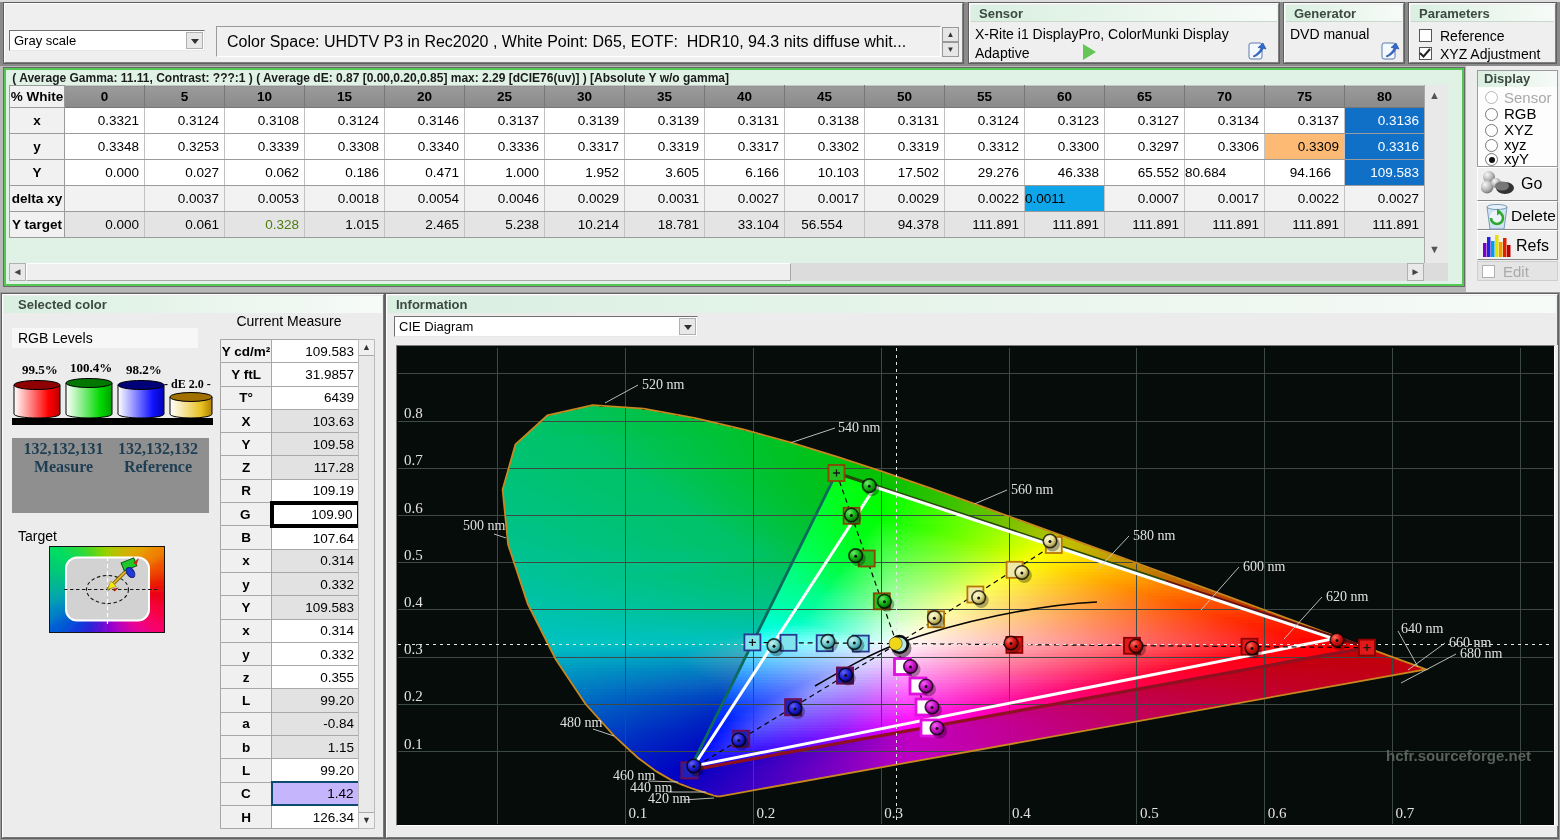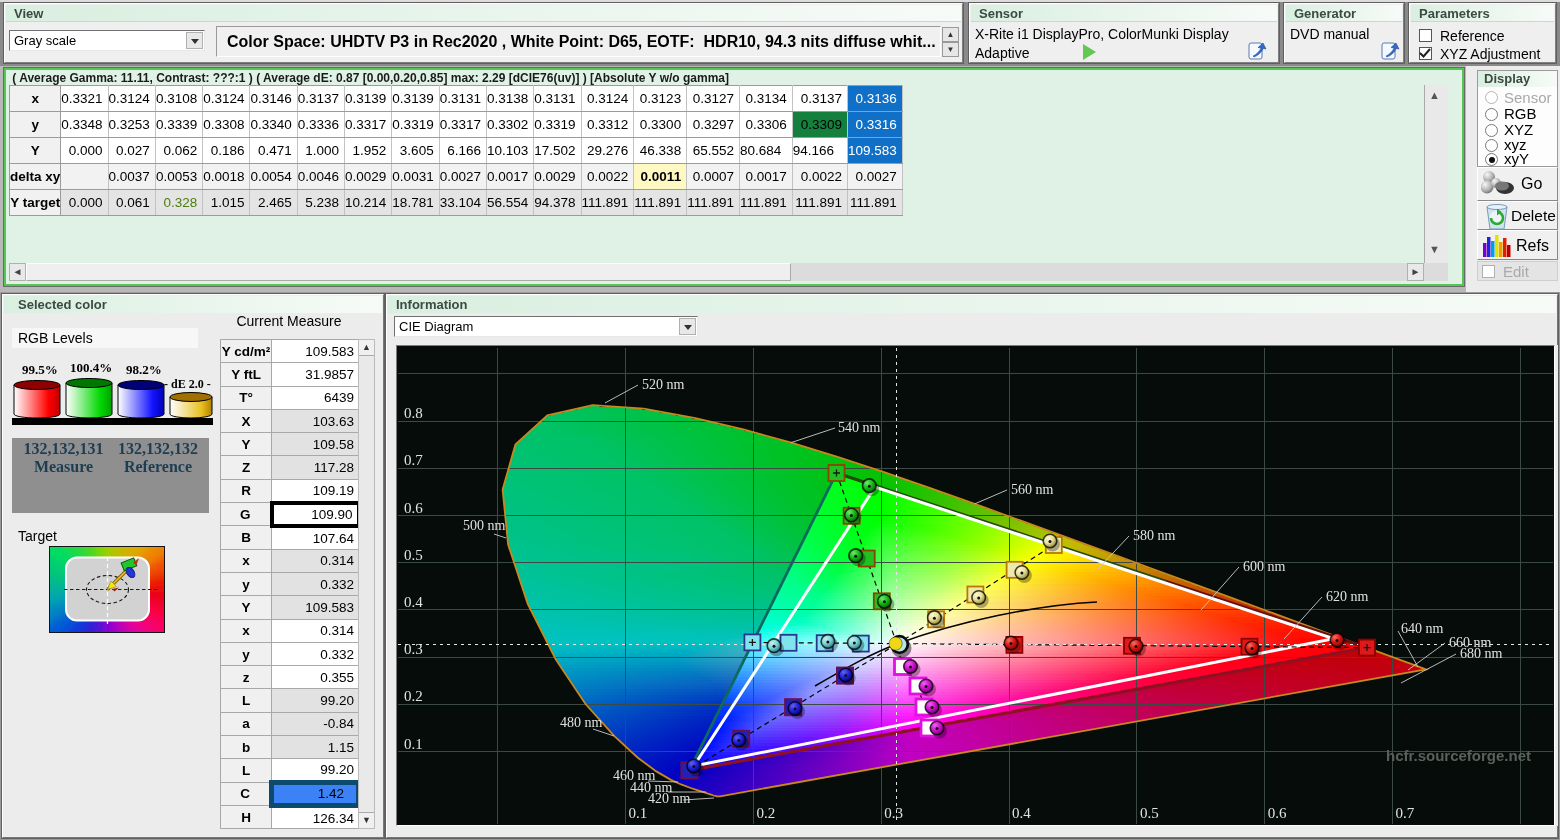--- a/index.html
+++ b/index.html
@@ -12,26 +12,25 @@
 .ck{position:absolute;width:13px;height:13px;background:#fff;border:1px solid #555}
 .radgrp{position:absolute;background:#fdfdfd;border:1px solid #9a9a9a}
 .rad{position:absolute;width:13px;height:13px;border:1px solid #777;border-radius:50%;background:#fff}
 .btn3{position:absolute;background:#f0f0f0;border:1px solid #888;border-top-color:#fff;border-left-color:#fff;font-size:17px;color:#000}
 table{border-collapse:collapse}
 </style></head>
 <body>
 
 <div class="abs" style="left:0;top:0;width:1560px;height:66px;background:#8a8a8a;border-top:2px solid #dcdcdc"></div>
 <div class="grp" style="left:4px;top:3px;width:959px;height:60px">
-  <div class="gtitle">View</div>
   <div class="combo" style="left:4px;top:26px;width:196px;height:21px">
       <span class="txt">Gray scale</span>
       <span class="btn"></span>
     </div>
-  <div class="abs" style="left:211px;top:22px;width:725px;height:31px;background:#f0f0f0;border:1px solid #9a9a9a;border-bottom-color:#fff;border-right-color:#fff;font-weight:bold;font-size:16px;color:#000;line-height:29px;padding-left:10px;white-space:nowrap;overflow:hidden">Color Space: UHDTV P3 in Rec2020 , White Point: D65, EOTF:&nbsp; HDR10, 94.3 nits diffuse whit...</div>
+  <div class="abs" style="left:211px;top:22px;width:725px;height:31px;background:#f0f0f0;border:1px solid #9a9a9a;border-bottom-color:#fff;border-right-color:#fff;font-weight:normal;font-size:16px;color:#000;line-height:29px;padding-left:10px;white-space:nowrap;overflow:hidden">Color Space: UHDTV P3 in Rec2020 , White Point: D65, EOTF:&nbsp; HDR10, 94.3 nits diffuse whit...</div>
   <div class="abs" style="left:937px;top:23px;width:17px;height:15px;background:#e6e6e6;border:1px solid #999;font-size:8px;text-align:center;line-height:13px;color:#333">▲</div>
   <div class="abs" style="left:937px;top:38px;width:17px;height:15px;background:#e6e6e6;border:1px solid #999;font-size:8px;text-align:center;line-height:13px;color:#333">▼</div>
 </div>
 <div class="grp" style="left:969px;top:3px;width:310px;height:60px">
   <div class="gtitle">Sensor</div>
   <div class="abs" style="left:5px;top:22px;font-size:14px">X-Rite i1 DisplayPro, ColorMunki Display</div>
   <div class="abs" style="left:5px;top:41px;font-size:14px">Adaptive</div>
   <div class="abs" style="left:113px;top:40px;width:0;height:0;border:8px solid transparent;border-left:13px solid #63c656"></div>
   <svg class="abs" style="left:277px;top:36px" width="22" height="22" viewBox="0 0 22 22">
       <rect x="2" y="3" width="13" height="16" rx="2" fill="#f4f8ff" stroke="#5a7ab0"></rect>
@@ -56,20 +55,40 @@
     </svg>
   <div class="abs" style="left:30px;top:42px;font-size:14px">XYZ Adjustment</div>
 </div>
 
 <div class="abs" style="left:0;top:66px;width:1560px;height:226px;background:#b8b8b8"></div>
 <div class="abs" style="left:3px;top:67px;width:1462px;height:220px;background:#e0f2e6;border:1px solid #6a6a6a;box-shadow:inset 0 0 0 2px #53c653"></div>
 <div class="abs" style="left:9px;top:71px;width:1430px;height:13px;background:#e0f2e6;font-size:12px;font-weight:bold;color:#1a1a1a;white-space:nowrap">&nbsp;( Average Gamma: 11.11, Contrast: ???:1 ) ( Average dE: 0.87 [0.00,0.20,0.85] max: 2.29 [dCIE76(uv)] ) [Absolute Y w/o gamma]</div>
 <div class="abs" id="bigtable" style="left:9px;top:85px">
     <table style="border-collapse:collapse;table-layout:fixed;font-size:13.5px">
       <tbody>
+        <tr style="height:22px">
+          <td style="width:55px;background:#f1f1f1;border:1px solid #9b9b9b;font-weight:bold;text-align:center">% White</td>
+          <td style="width:80px;background:linear-gradient(#9b9b9b,#8a8a8a);border:1px solid #777;border-top-color:#c8c8c8;font-weight:bold;text-align:center">0</td>
+          <td style="width:80px;background:linear-gradient(#9b9b9b,#8a8a8a);border:1px solid #777;border-top-color:#c8c8c8;font-weight:bold;text-align:center">5</td>
+          <td style="width:80px;background:linear-gradient(#9b9b9b,#8a8a8a);border:1px solid #777;border-top-color:#c8c8c8;font-weight:bold;text-align:center">10</td>
+          <td style="width:80px;background:linear-gradient(#9b9b9b,#8a8a8a);border:1px solid #777;border-top-color:#c8c8c8;font-weight:bold;text-align:center">15</td>
+          <td style="width:80px;background:linear-gradient(#9b9b9b,#8a8a8a);border:1px solid #777;border-top-color:#c8c8c8;font-weight:bold;text-align:center">20</td>
+          <td style="width:80px;background:linear-gradient(#9b9b9b,#8a8a8a);border:1px solid #777;border-top-color:#c8c8c8;font-weight:bold;text-align:center">25</td>
+          <td style="width:80px;background:linear-gradient(#9b9b9b,#8a8a8a);border:1px solid #777;border-top-color:#c8c8c8;font-weight:bold;text-align:center">30</td>
+          <td style="width:80px;background:linear-gradient(#9b9b9b,#8a8a8a);border:1px solid #777;border-top-color:#c8c8c8;font-weight:bold;text-align:center">35</td>
+          <td style="width:80px;background:linear-gradient(#9b9b9b,#8a8a8a);border:1px solid #777;border-top-color:#c8c8c8;font-weight:bold;text-align:center">40</td>
+          <td style="width:80px;background:linear-gradient(#9b9b9b,#8a8a8a);border:1px solid #777;border-top-color:#c8c8c8;font-weight:bold;text-align:center">45</td>
+          <td style="width:80px;background:linear-gradient(#9b9b9b,#8a8a8a);border:1px solid #777;border-top-color:#c8c8c8;font-weight:bold;text-align:center">50</td>
+          <td style="width:80px;background:linear-gradient(#9b9b9b,#8a8a8a);border:1px solid #777;border-top-color:#c8c8c8;font-weight:bold;text-align:center">55</td>
+          <td style="width:80px;background:linear-gradient(#9b9b9b,#8a8a8a);border:1px solid #777;border-top-color:#c8c8c8;font-weight:bold;text-align:center">60</td>
+          <td style="width:80px;background:linear-gradient(#9b9b9b,#8a8a8a);border:1px solid #777;border-top-color:#c8c8c8;font-weight:bold;text-align:center">65</td>
+          <td style="width:80px;background:linear-gradient(#9b9b9b,#8a8a8a);border:1px solid #777;border-top-color:#c8c8c8;font-weight:bold;text-align:center">70</td>
+          <td style="width:80px;background:linear-gradient(#9b9b9b,#8a8a8a);border:1px solid #777;border-top-color:#c8c8c8;font-weight:bold;text-align:center">75</td>
+          <td style="width:80px;background:linear-gradient(#9b9b9b,#8a8a8a);border:1px solid #777;border-top-color:#c8c8c8;font-weight:bold;text-align:center">80</td>
+        </tr>
         <tr style="height:26px">
           <td style="background:#f1f1f1;border:1px solid #9b9b9b;font-weight:bold;text-align:center">x</td>
           <td style="background:#fff;border:1px solid #c2c2c2;border-top:1px solid #9b9b9b;border-bottom:1px solid #9b9b9b;text-align:right;padding-right:5px;font-weight:normal;color:#000">0.3321</td>
           <td style="background:#fff;border:1px solid #c2c2c2;border-top:1px solid #9b9b9b;border-bottom:1px solid #9b9b9b;text-align:right;padding-right:5px;font-weight:normal;color:#000">0.3124</td>
           <td style="background:#fff;border:1px solid #c2c2c2;border-top:1px solid #9b9b9b;border-bottom:1px solid #9b9b9b;text-align:right;padding-right:5px;font-weight:normal;color:#000">0.3108</td>
           <td style="background:#fff;border:1px solid #c2c2c2;border-top:1px solid #9b9b9b;border-bottom:1px solid #9b9b9b;text-align:right;padding-right:5px;font-weight:normal;color:#000">0.3124</td>
           <td style="background:#fff;border:1px solid #c2c2c2;border-top:1px solid #9b9b9b;border-bottom:1px solid #9b9b9b;text-align:right;padding-right:5px;font-weight:normal;color:#000">0.3146</td>
           <td style="background:#fff;border:1px solid #c2c2c2;border-top:1px solid #9b9b9b;border-bottom:1px solid #9b9b9b;text-align:right;padding-right:5px;font-weight:normal;color:#000">0.3137</td>
           <td style="background:#fff;border:1px solid #c2c2c2;border-top:1px solid #9b9b9b;border-bottom:1px solid #9b9b9b;text-align:right;padding-right:5px;font-weight:normal;color:#000">0.3139</td>
           <td style="background:#fff;border:1px solid #c2c2c2;border-top:1px solid #9b9b9b;border-bottom:1px solid #9b9b9b;text-align:right;padding-right:5px;font-weight:normal;color:#000">0.3139</td>
@@ -93,21 +112,21 @@
           <td style="background:#fff;border:1px solid #c2c2c2;border-top:1px solid #9b9b9b;border-bottom:1px solid #9b9b9b;text-align:right;padding-right:5px;font-weight:normal;color:#000">0.3336</td>
           <td style="background:#fff;border:1px solid #c2c2c2;border-top:1px solid #9b9b9b;border-bottom:1px solid #9b9b9b;text-align:right;padding-right:5px;font-weight:normal;color:#000">0.3317</td>
           <td style="background:#fff;border:1px solid #c2c2c2;border-top:1px solid #9b9b9b;border-bottom:1px solid #9b9b9b;text-align:right;padding-right:5px;font-weight:normal;color:#000">0.3319</td>
           <td style="background:#fff;border:1px solid #c2c2c2;border-top:1px solid #9b9b9b;border-bottom:1px solid #9b9b9b;text-align:right;padding-right:5px;font-weight:normal;color:#000">0.3317</td>
           <td style="background:#fff;border:1px solid #c2c2c2;border-top:1px solid #9b9b9b;border-bottom:1px solid #9b9b9b;text-align:right;padding-right:5px;font-weight:normal;color:#000">0.3302</td>
           <td style="background:#fff;border:1px solid #c2c2c2;border-top:1px solid #9b9b9b;border-bottom:1px solid #9b9b9b;text-align:right;padding-right:5px;font-weight:normal;color:#000">0.3319</td>
           <td style="background:#fff;border:1px solid #c2c2c2;border-top:1px solid #9b9b9b;border-bottom:1px solid #9b9b9b;text-align:right;padding-right:5px;font-weight:normal;color:#000">0.3312</td>
           <td style="background:#fff;border:1px solid #c2c2c2;border-top:1px solid #9b9b9b;border-bottom:1px solid #9b9b9b;text-align:right;padding-right:5px;font-weight:normal;color:#000">0.3300</td>
           <td style="background:#fff;border:1px solid #c2c2c2;border-top:1px solid #9b9b9b;border-bottom:1px solid #9b9b9b;text-align:right;padding-right:5px;font-weight:normal;color:#000">0.3297</td>
           <td style="background:#fff;border:1px solid #c2c2c2;border-top:1px solid #9b9b9b;border-bottom:1px solid #9b9b9b;text-align:right;padding-right:5px;font-weight:normal;color:#000">0.3306</td>
-          <td style="background:#15803d;border:1px solid #c2c2c2;border-top:1px solid #9b9b9b;border-bottom:1px solid #9b9b9b;text-align:right;padding-right:5px;font-weight:normal;color:#000">0.3309</td>
+          <td style="background:#fdba74;border:1px solid #c2c2c2;border-top:1px solid #9b9b9b;border-bottom:1px solid #9b9b9b;text-align:right;padding-right:5px;font-weight:normal;color:#000">0.3309</td>
           <td style="background:#1070c8;border:1px solid #c2c2c2;border-top:1px solid #9b9b9b;border-bottom:1px solid #9b9b9b;text-align:right;padding-right:5px;font-weight:normal;color:#fff">0.3316</td>
         </tr>
         <tr style="height:26px">
           <td style="background:#f1f1f1;border:1px solid #9b9b9b;font-weight:bold;text-align:center">Y</td>
           <td style="background:#fff;border:1px solid #c2c2c2;border-top:1px solid #9b9b9b;border-bottom:1px solid #9b9b9b;text-align:right;padding-right:5px;font-weight:normal;color:#000">0.000</td>
           <td style="background:#fff;border:1px solid #c2c2c2;border-top:1px solid #9b9b9b;border-bottom:1px solid #9b9b9b;text-align:right;padding-right:5px;font-weight:normal;color:#000">0.027</td>
           <td style="background:#fff;border:1px solid #c2c2c2;border-top:1px solid #9b9b9b;border-bottom:1px solid #9b9b9b;text-align:right;padding-right:5px;font-weight:normal;color:#000">0.062</td>
           <td style="background:#fff;border:1px solid #c2c2c2;border-top:1px solid #9b9b9b;border-bottom:1px solid #9b9b9b;text-align:right;padding-right:5px;font-weight:normal;color:#000">0.186</td>
           <td style="background:#fff;border:1px solid #c2c2c2;border-top:1px solid #9b9b9b;border-bottom:1px solid #9b9b9b;text-align:right;padding-right:5px;font-weight:normal;color:#000">0.471</td>
           <td style="background:#fff;border:1px solid #c2c2c2;border-top:1px solid #9b9b9b;border-bottom:1px solid #9b9b9b;text-align:right;padding-right:5px;font-weight:normal;color:#000">1.000</td>
@@ -130,21 +149,21 @@
           <td style="background:#f2f2f2;border:1px solid #c2c2c2;border-top:1px solid #9b9b9b;border-bottom:1px solid #9b9b9b;text-align:right;padding-right:5px;font-weight:normal;color:#000">0.0053</td>
           <td style="background:#f2f2f2;border:1px solid #c2c2c2;border-top:1px solid #9b9b9b;border-bottom:1px solid #9b9b9b;text-align:right;padding-right:5px;font-weight:normal;color:#000">0.0018</td>
           <td style="background:#f2f2f2;border:1px solid #c2c2c2;border-top:1px solid #9b9b9b;border-bottom:1px solid #9b9b9b;text-align:right;padding-right:5px;font-weight:normal;color:#000">0.0054</td>
           <td style="background:#f2f2f2;border:1px solid #c2c2c2;border-top:1px solid #9b9b9b;border-bottom:1px solid #9b9b9b;text-align:right;padding-right:5px;font-weight:normal;color:#000">0.0046</td>
           <td style="background:#f2f2f2;border:1px solid #c2c2c2;border-top:1px solid #9b9b9b;border-bottom:1px solid #9b9b9b;text-align:right;padding-right:5px;font-weight:normal;color:#000">0.0029</td>
           <td style="background:#f2f2f2;border:1px solid #c2c2c2;border-top:1px solid #9b9b9b;border-bottom:1px solid #9b9b9b;text-align:right;padding-right:5px;font-weight:normal;color:#000">0.0031</td>
           <td style="background:#f2f2f2;border:1px solid #c2c2c2;border-top:1px solid #9b9b9b;border-bottom:1px solid #9b9b9b;text-align:right;padding-right:5px;font-weight:normal;color:#000">0.0027</td>
           <td style="background:#f2f2f2;border:1px solid #c2c2c2;border-top:1px solid #9b9b9b;border-bottom:1px solid #9b9b9b;text-align:right;padding-right:5px;font-weight:normal;color:#000">0.0017</td>
           <td style="background:#f2f2f2;border:1px solid #c2c2c2;border-top:1px solid #9b9b9b;border-bottom:1px solid #9b9b9b;text-align:right;padding-right:5px;font-weight:normal;color:#000">0.0029</td>
           <td style="background:#f2f2f2;border:1px solid #c2c2c2;border-top:1px solid #9b9b9b;border-bottom:1px solid #9b9b9b;text-align:right;padding-right:5px;font-weight:normal;color:#000">0.0022</td>
-          <td style="background:#fef9c3;border:1px solid #c2c2c2;border-top:1px solid #9b9b9b;border-bottom:1px solid #9b9b9b;text-align:right;padding-right:5px;font-weight:bold;color:#000">0.0011</td>
+          <td style="background:#0ea5e9;border:1px solid #c2c2c2;border-top:1px solid #9b9b9b;border-bottom:1px solid #9b9b9b;text-align:left;padding-right:5px;font-weight:normal;color:#000">0.0011</td>
           <td style="background:#f2f2f2;border:1px solid #c2c2c2;border-top:1px solid #9b9b9b;border-bottom:1px solid #9b9b9b;text-align:right;padding-right:5px;font-weight:normal;color:#000">0.0007</td>
           <td style="background:#f2f2f2;border:1px solid #c2c2c2;border-top:1px solid #9b9b9b;border-bottom:1px solid #9b9b9b;text-align:right;padding-right:5px;font-weight:normal;color:#000">0.0017</td>
           <td style="background:#f2f2f2;border:1px solid #c2c2c2;border-top:1px solid #9b9b9b;border-bottom:1px solid #9b9b9b;text-align:right;padding-right:5px;font-weight:normal;color:#000">0.0022</td>
           <td style="background:#f2f2f2;border:1px solid #c2c2c2;border-top:1px solid #9b9b9b;border-bottom:1px solid #9b9b9b;text-align:right;padding-right:5px;font-weight:normal;color:#000">0.0027</td>
         </tr>
         <tr style="height:26px">
           <td style="background:#f1f1f1;border:1px solid #9b9b9b;font-weight:bold;text-align:center">Y target</td>
           <td style="background:#e4e4e4;border:1px solid #c2c2c2;border-top:1px solid #9b9b9b;border-bottom:1px solid #9b9b9b;text-align:right;padding-right:5px;font-weight:normal;color:#000">0.000</td>
           <td style="background:#e4e4e4;border:1px solid #c2c2c2;border-top:1px solid #9b9b9b;border-bottom:1px solid #9b9b9b;text-align:right;padding-right:5px;font-weight:normal;color:#000">0.061</td>
           <td style="background:#e4e4e4;border:1px solid #c2c2c2;border-top:1px solid #9b9b9b;border-bottom:1px solid #9b9b9b;text-align:right;padding-right:5px;font-weight:normal;color:#4d7c0f">0.328</td>
@@ -418,21 +437,21 @@
         <tr style="height:23.3px">
           <td style="width:51px;background:#f0f0f0;border:1px solid #a8a8a8;font-weight:bold;text-align:center">b</td>
           <td style="width:87px;background:#e2e2e2;border:1px solid #a8a8a8;text-align:right;padding-right:4px">1.15</td>
         </tr>
         <tr style="height:23.3px">
           <td style="width:51px;background:#f0f0f0;border:1px solid #a8a8a8;font-weight:bold;text-align:center">L</td>
           <td style="width:87px;background:#fff;border:1px solid #a8a8a8;text-align:right;padding-right:4px">99.20</td>
         </tr>
         <tr style="height:23.3px">
           <td style="width:51px;background:#f0f0f0;border:1px solid #a8a8a8;font-weight:bold;text-align:center">C</td>
-          <td style="width:87px;background:#3b82f6;border:5px solid #0c4a6e;text-align:right;padding-right:12px">1.42</td>
+          <td style="width:87px;background:#c4b5fd;border:2px solid #0c4a6e;text-align:right;padding-right:4px">1.42</td>
         </tr>
         <tr style="height:23.3px">
           <td style="width:51px;background:#f0f0f0;border:1px solid #a8a8a8;font-weight:bold;text-align:center">H</td>
           <td style="width:87px;background:#fff;border:1px solid #a8a8a8;text-align:right;padding-right:4px">126.34</td>
         </tr>
       </tbody>
     </table>
   </div>
 <div class="abs" style="left:358px;top:339px;width:17px;height:490px;background:#e9e9e9;border:1px solid #bbb">
   <div class="abs" style="left:0;top:0;width:15px;height:16px;background:#f0f0f0;border-bottom:1px solid #aaa;font-size:9px;text-align:center;line-height:15px;color:#333">▲</div>

